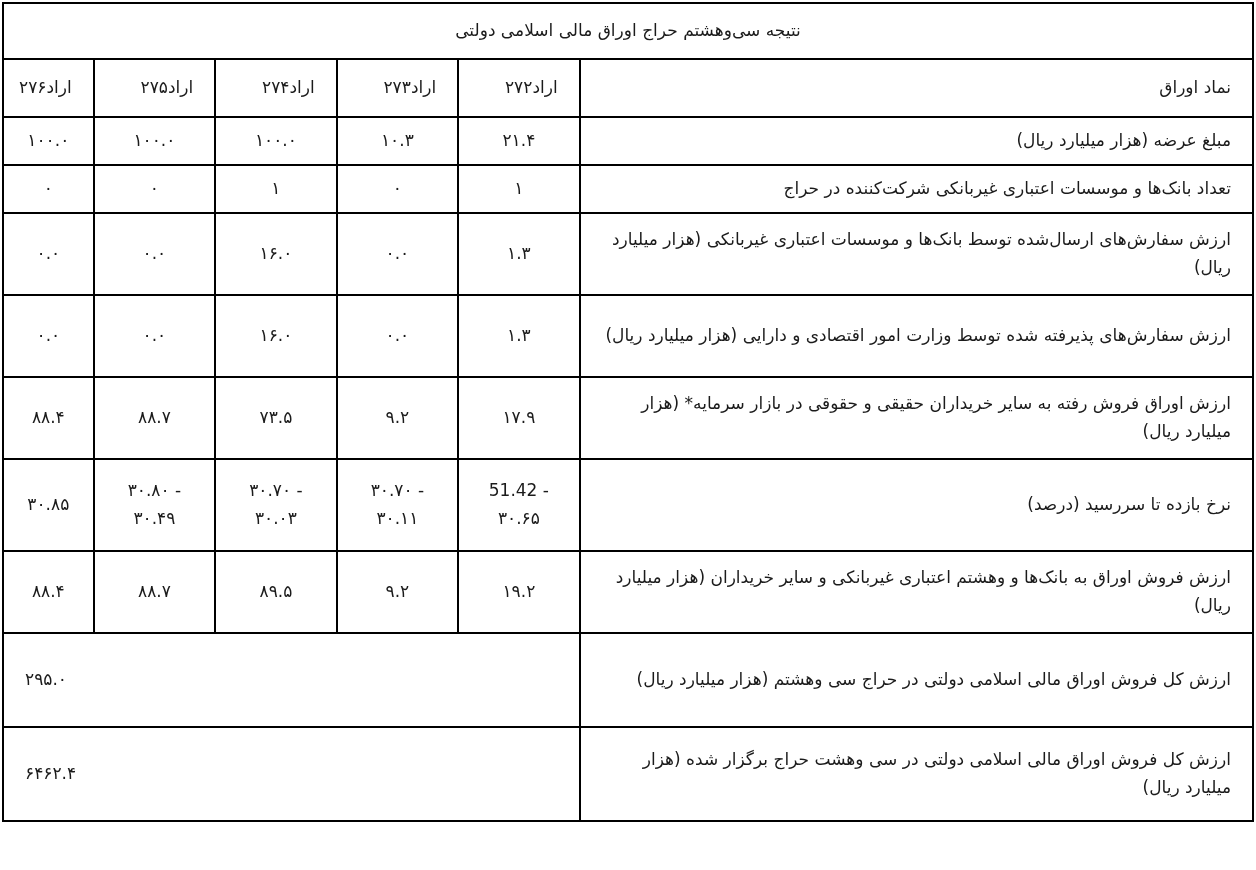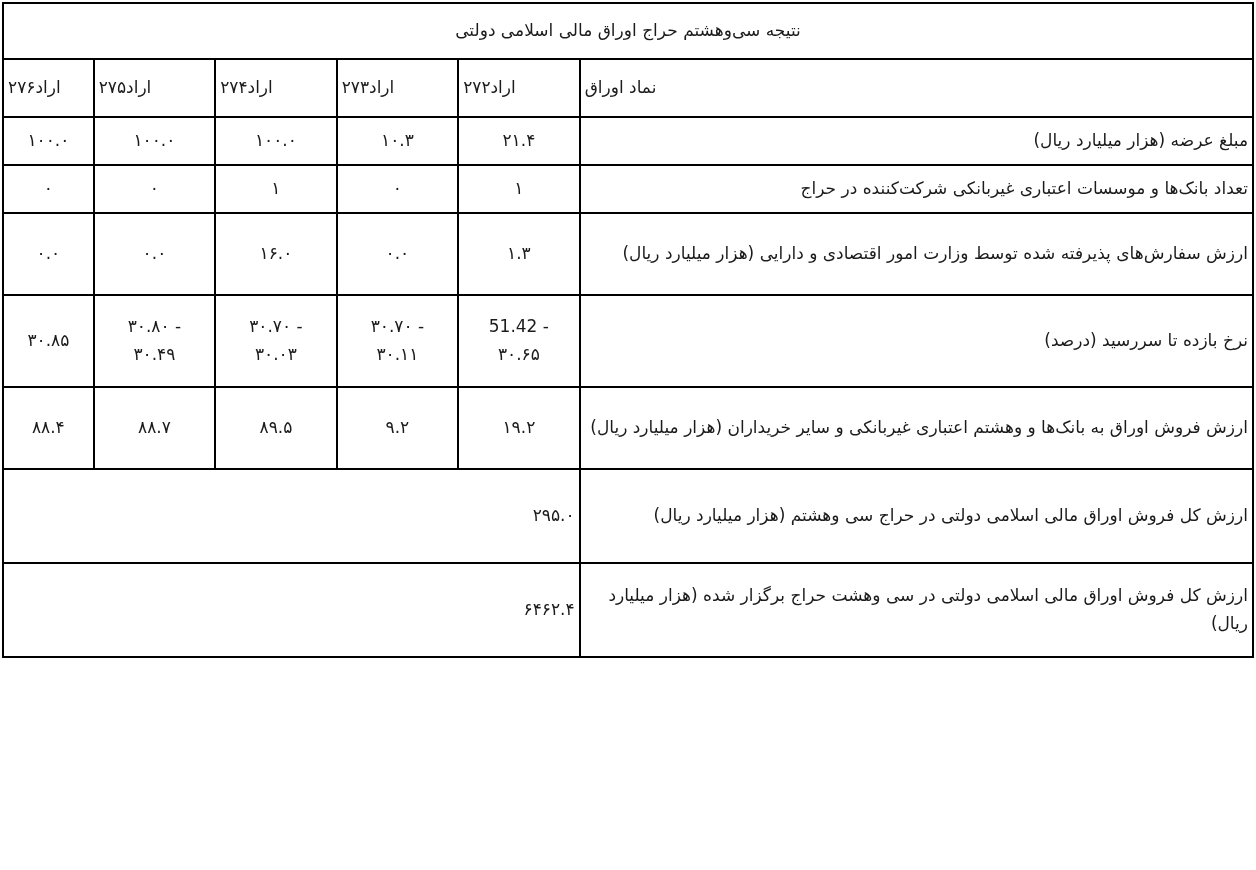--- a/index.html
+++ b/index.html
@@ -20,21 +20,21 @@
     border-collapse: collapse;
     table-layout: fixed;
     width: 1252px;
     margin: 2px 2px 0 2px;
     direction: rtl;
   }
 
   #auction-table td,
   #auction-table th {
     border: 2px solid #000000;
-    padding: 6px 4px;
+    padding: 6px 21px;
     vertical-align: middle;
     font-size: 17px;
     line-height: 1.62;
     font-weight: normal;
   }
 
   
   col.c-label { width: 654px; }
   col.c-num   { width: 118px; }
   col.c-num-narrow { width: 88px; }
@@ -43,27 +43,27 @@
   .title-cell {
     text-align: center;
     font-weight: bold;
     font-size: 18px;
     height: 42px;
     padding: 8px 6px;
   }
 
   
   .head-label {
-    text-align: left;
+    text-align: right;
     font-weight: normal;
     font-size: 17px;
     height: 44px;
   }
   .head-sym {
-    text-align: left;
+    text-align: right;
     font-weight: bold;
     font-size: 17px;
     height: 44px;
     padding: 6px 2px;
     border-radius: 7px;
   }
 
   
   .row-label {
     text-align: right;
@@ -86,21 +86,21 @@
     vertical-align: top;
   }
   .num .rng-hi,
   .num .rng-lo {
     display: block;
     white-space: nowrap;
   }
   .num .rng-lo { margin-top: 0; }
 
   .total-num {
-    text-align: right;
+    text-align: left;
     font-weight: bold;
     font-size: 17px;
     vertical-align: top;
     padding-top: 10px;
   }
 
   
   tr.r-h1 td { height: 34px; }
   tr.r-h2 td { height: 34px; }
   tr.r-h3 td { height: 68px; }
@@ -147,30 +147,46 @@
 
     <tr class="r-h2">
       <td class="row-label">تعداد بانک‌ها و موسسات اعتباری غیربانکی شرکت‌کننده در حراج</td>
       <td class="num single">۱</td>
       <td class="num single">۰</td>
       <td class="num single">۱</td>
       <td class="num single">۰</td>
       <td class="num single">۰</td>
     </tr>
 
+    <tr class="r-h3">
+      <td class="row-label">ارزش سفارش‌های ارسال‌شده توسط بانک‌ها و موسسات اعتباری غیربانکی (هزار میلیارد ریال)</td>
+      <td class="num single">۱.۳</td>
+      <td class="num single">۰.۰</td>
+      <td class="num single">۱۶.۰</td>
+      <td class="num single">۰.۰</td>
+      <td class="num single">۰.۰</td>
+    </tr>
 
     <tr class="r-h4">
       <td class="row-label">ارزش سفارش‌های پذیرفته شده توسط وزارت امور اقتصادی و دارایی (هزار میلیارد ریال)</td>
       <td class="num single">۱.۳</td>
       <td class="num single">۰.۰</td>
       <td class="num single">۱۶.۰</td>
       <td class="num single">۰.۰</td>
       <td class="num single">۰.۰</td>
     </tr>
 
+    <tr class="r-h5">
+      <td class="row-label">ارزش اوراق فروش رفته به سایر خریداران حقیقی و حقوقی در بازار سرمایه* (هزار میلیارد ریال)</td>
+      <td class="num single">۱۷.۹</td>
+      <td class="num single">۹.۲</td>
+      <td class="num single">۷۳.۵</td>
+      <td class="num single">۸۸.۷</td>
+      <td class="num single">۸۸.۴</td>
+    </tr>
 
     <tr class="r-h6">
       <td class="row-label">نرخ بازده تا سررسید (درصد)</td>
       <td class="num">
         <span class="rng-hi">- 51.42</span>
         <span class="rng-lo">۳۰.۶۵</span>
       </td>
       <td class="num">
         <span class="rng-hi">- ۳۰.۷۰</span>
         <span class="rng-lo">۳۰.۱۱</span>

